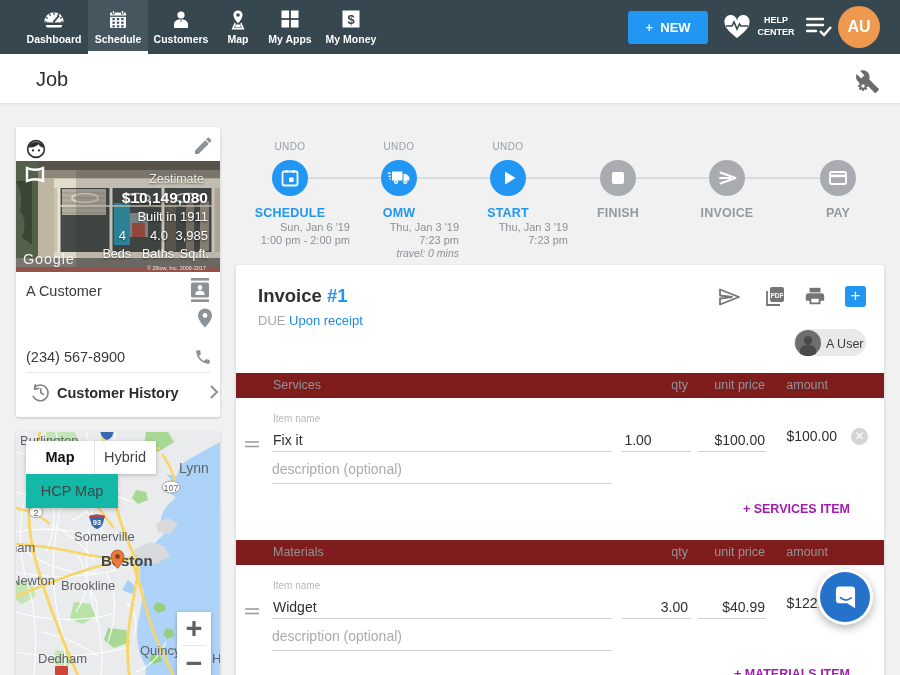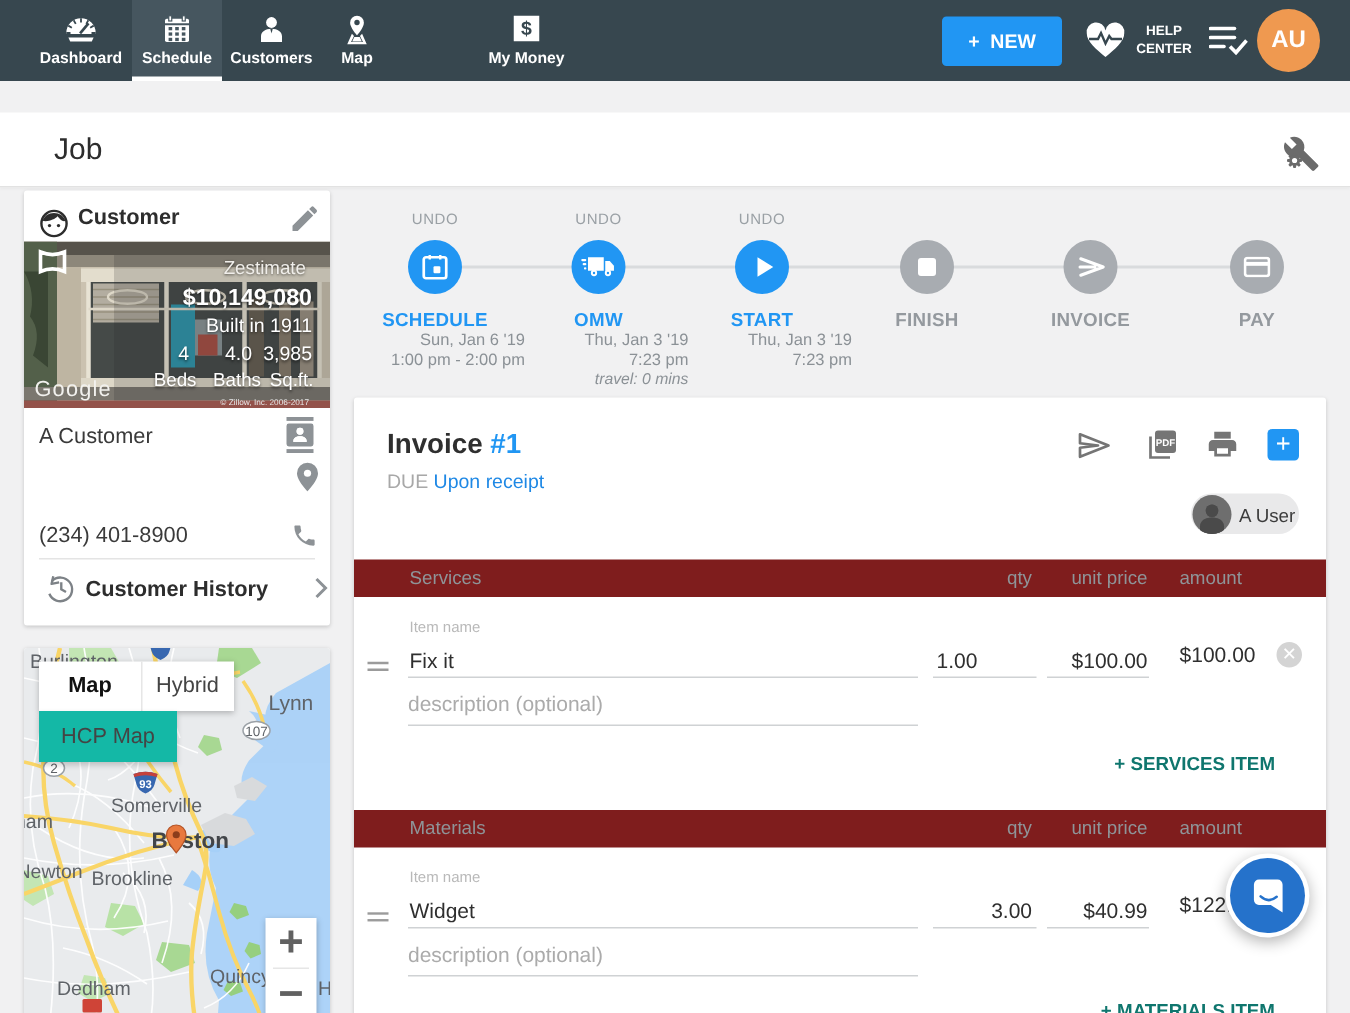--- a/index.html
+++ b/index.html
@@ -8,21 +8,21 @@
 #nav { position:absolute; top:0; left:0; width:900px; height:54px; background:#37474f; }
 .navitem { position:absolute; top:0; height:54px; text-align:center; color:#fff; }
 .navitem .nlabel { font-size:10.5px; font-weight:bold; position:absolute; bottom:9px; left:0; right:0; }
 .navitem svg { position:absolute; top:9px; left:50%; transform:translateX(-50%); }
 .navactive { background:#46565f; }
 .navactive:after { content:""; position:absolute; bottom:0; left:0; right:0; height:3px; background:#fff; }
 #newbtn { position:absolute; left:628px; top:11px; width:80px; height:33px; background:#2196f3; border-radius:3px; color:#fff; font-size:13px; font-weight:bold; text-align:center; line-height:33px; }
 #helpcenter { position:absolute; left:748px; top:14px; width:56px; color:#fff; font-size:9px; font-weight:bold; text-align:center; line-height:12px; }
 #avatar { position:absolute; left:838px; top:6px; width:42px; height:42px; border-radius:50%; background:#ef9950; color:#fff; font-size:16px; font-weight:bold; text-align:center; line-height:42px; }
 
-#jobbar { position:absolute; top:54px; left:0; width:900px; height:50px; background:#fff; border-bottom:1px solid #e2e2e2; box-shadow:0 1px 2px rgba(0,0,0,0.04);margin-top:21px; }
+#jobbar { position:absolute; top:54px; left:0; width:900px; height:50px; background:#fff; border-bottom:1px solid #e2e2e2; box-shadow:0 1px 2px rgba(0,0,0,0.04); }
 #jobtitle { position:absolute; left:36px; top:14px; font-size:20px; color:#2d2d2d; }
 
 .card { position:absolute; background:#fff; border-radius:2px; box-shadow:0 1px 3px rgba(0,0,0,0.18); }
 #custcard { left:16px; top:127px; width:204px; height:290px; }
 #mapcard { left:16px; top:432px; width:204px; height:260px; overflow:hidden; }
 #invcard { left:236px; top:265px; width:648px; height:427px; overflow:hidden; }
 
 .custhead { position:absolute; top:0; left:0; right:0; height:34px; }
 .custhead .t { position:absolute; left:36px; top:10px; font-size:14.5px; font-weight:bold; color:#2d2d2d; }
 .cline { position:absolute; left:10px; font-size:14.5px; color:#3a3a3a; }
@@ -31,21 +31,21 @@
 .tl-blue { background:#2196f3; }
 .tl-gray { background:#a8acb1; }
 .tl-undo { position:absolute; top:141px; font-size:10px; color:#9aa0a5; letter-spacing:0.4px; width:80px; text-align:center; }
 .tl-label { position:absolute; top:206px; width:110px; text-align:center; font-size:12.5px; font-weight:bold; letter-spacing:0.2px; }
 .tl-date { position:absolute; width:120px; text-align:right; font-size:11px; color:#8b9196; line-height:13px; }
 .tl-line { position:absolute; top:177px; height:2px; background:#d9dbdd; }
 
 .ghead { position:absolute; left:0; width:648px; height:25px; background:#7f1d1d; color:#8f9498; font-size:12.5px; }
 .ghead span { position:absolute; top:5px; }
 .inp-line { position:absolute; height:1px; background:#cfd2d4; }
-.bluelink { color:#0f766e; font-weight:bold; font-size:12.5px; }
+.bluelink { color:#a21caf; font-weight:bold; font-size:12.5px; }
 </style>
 </head>
 <body>
 <div id="nav">
   <div class="navitem" style="left:22px;width:64px;">
     <svg width="26" height="22" viewBox="0 0 26 22">
         <path fill="#fff" d="M13 3.2 A 9.8 9.8 0 0 0 3.2 13 l 0.2 0.6 h 19.2 l 0.2 -0.6 A 9.8 9.8 0 0 0 13 3.2 Z"></path>
         <g stroke="#37474f" stroke-width="1.2">
           <line x1="13" y1="3.2" x2="13" y2="6"></line>
           <line x1="8.1" y1="4.5" x2="9.5" y2="6.9"></line>
@@ -91,20 +91,31 @@
   </div>
   <div class="navitem" style="left:216px;width:44px;">
     <svg width="22" height="22" viewBox="0 0 22 22">
         <path fill="#fff" d="M11 1.5 a4.6 4.6 0 0 1 4.6 4.6 c0 3.4-4.6 8.4-4.6 8.4 s-4.6-5-4.6-8.4 A4.6 4.6 0 0 1 11 1.5 Z"></path>
         <circle cx="11" cy="6" r="1.8" fill="#37474f"></circle>
         <path fill="#fff" d="M7.6 13.5 L4.5 20.5 H17.5 L14.4 13.5 L13 15 L15 19 H7 L9 15 Z"></path>
         <path fill="#fff" d="M9.2 15.6 h3.6 l1.4 3 h-6.4 Z"></path>
       </svg>
     <div class="nlabel">Map</div>
   </div>
+  <div class="navitem" style="left:262px;width:56px;">
+    <svg width="20" height="20" viewBox="0 0 20 20">
+        <g fill="#fff">
+          <rect x="1.5" y="1.5" width="7.6" height="7.6"></rect>
+          <rect x="10.9" y="1.5" width="7.6" height="7.6"></rect>
+          <rect x="1.5" y="10.9" width="7.6" height="7.6"></rect>
+          <rect x="10.9" y="10.9" width="7.6" height="7.6"></rect>
+        </g>
+      </svg>
+    <div class="nlabel">My Apps</div>
+  </div>
   <div class="navitem" style="left:322px;width:58px;">
     <svg width="20" height="20" viewBox="0 0 20 20">
         <rect x="1.5" y="1.5" width="17" height="17" fill="#fff"></rect>
         <text x="10" y="14.6" font-size="13" font-weight="bold" fill="#37474f" text-anchor="middle" font-family="Liberation Sans">$</text>
       </svg>
     <div class="nlabel">My Money</div>
   </div>
   <div id="newbtn">+&nbsp;&nbsp;NEW</div>
   <svg width="28" height="26" viewBox="0 0 28 26" style="position:absolute;left:723px;top:14px;">
       <path fill="#fff" d="M14 24 C 8 19 1.5 14 1.5 8.2 A 6.2 6.2 0 0 1 14 6.4 A 6.2 6.2 0 0 1 26.5 8.2 C 26.5 14 20 19 14 24 Z"></path>
@@ -135,23 +146,20 @@
 </g>
 </svg>
 </div>
 <div id="custcard" class="card">
   <svg width="20" height="20" viewBox="0 0 20 20" style="position:absolute;left:10px;top:12px;">
       <circle cx="10" cy="10" r="8.4" fill="none" stroke="#2d2d2d" stroke-width="1.6"></circle>
       <path d="M2.2 8.2 a8.4 8.4 0 0 1 15.6 0 c-2.6 1.2-5 -2.6-5.4-3 -1.8 2-6.4 4-10.2 3 Z" fill="#2d2d2d"></path>
       <circle cx="7" cy="11.4" r="1.1" fill="#2d2d2d"></circle>
       <circle cx="13" cy="11.4" r="1.1" fill="#2d2d2d"></circle>
     </svg>
-  <div class="custhead">
-      <div class="t">Customer</div>
-    </div>
   <svg width="18" height="18" viewBox="0 0 18 18" style="position:absolute;left:178px;top:10px;">
       <path fill="#8d9296" d="M1 13.5 V17 h3.5 L14.8 6.7 11.3 3.2 Z M17 4.5 a1.2 1.2 0 0 0 0-1.7 L15.2 1 a1.2 1.2 0 0 0-1.7 0 L12.1 2.4 15.6 5.9 Z"></path>
     </svg>
   <svg width="204" height="111" viewBox="0 0 204 111" style="position:absolute;left:0;top:34px;" preserveAspectRatio="none">
     <rect width="204" height="111" fill="#cbc2b0"></rect>
     <rect x="0" y="0" width="204" height="9" fill="#57534b"></rect>
     <rect x="0" y="9" width="204" height="8" fill="#8d877a"></rect>
     <rect x="0" y="0" width="22" height="111" fill="#53604a"></rect>
     <path d="M0 20 q8 14 4 30 q8 10 2 26 l10 8 V20 Z" fill="#3a4634"></path>
     <rect x="22" y="17" width="16" height="80" fill="#beb5a2"></rect>
@@ -208,21 +216,21 @@
         <rect x="1" y="0" width="18" height="2.6"></rect>
         <rect x="1" y="21.4" width="18" height="2.6"></rect>
         <path d="M2.6 4.4 h14.8 a1.6 1.6 0 0 1 1.6 1.6 v12 a1.6 1.6 0 0 1 -1.6 1.6 H2.6 A1.6 1.6 0 0 1 1 18 V6 a1.6 1.6 0 0 1 1.6-1.6 Z M10 7.2 a2.3 2.3 0 1 0 0 4.6 2.3 2.3 0 0 0 0-4.6 Z M10 12.8 c-2.6 0-4.4 1.3-4.4 2.9 v1 h8.8 v-1 c0-1.6-1.8-2.9-4.4-2.9 Z" fill-rule="evenodd" clip-rule="evenodd" fill="#8d9296"></path>
       </g>
       <path d="M10 7.2 a2.3 2.3 0 1 0 0 4.6 2.3 2.3 0 0 0 0-4.6 Z M10 12.8 c-2.6 0-4.4 1.3-4.4 2.9 v1 h8.8 v-1 c0-1.6-1.8-2.9-4.4-2.9 Z" fill="#fff"></path>
     </svg>
   <svg width="16" height="20" viewBox="0 0 16 20" style="position:absolute;left:181px;top:181px;">
       <path fill="#8d9296" d="M8 0.5 a7 7 0 0 1 7 7 c0 5-7 12-7 12 s-7-7-7-12 a7 7 0 0 1 7-7 Z"></path>
       <circle cx="8" cy="7.5" r="2.4" fill="#fff"></circle>
     </svg>
-  <div class="cline" style="top:222px;">(234) 401-8900</div>
+  <div class="cline" style="top:222px;">(234) 567-8900</div>
   <svg width="18" height="18" viewBox="0 0 24 24" style="position:absolute;left:178px;top:221px;">
       <path fill="#8d9296" d="M6.6 10.8 c1.4 2.8 3.8 5.1 6.6 6.6 l2.2-2.2 c0.3-0.3 0.7-0.4 1-0.2 1.1 0.4 2.3 0.6 3.6 0.6 0.6 0 1 0.4 1 1 V20 c0 0.6-0.4 1-1 1 C10.6 21 3 13.4 3 4 c0-0.6 0.4-1 1-1 h3.5 c0.6 0 1 0.4 1 1 0 1.2 0.2 2.4 0.6 3.6 0.1 0.3 0 0.7-0.2 1 Z"></path>
     </svg>
   <div style="position:absolute;left:10px;top:245px;width:184px;border-top:1px solid #e4e4e4;"></div>
   <svg width="21" height="21" viewBox="0 0 24 24" style="position:absolute;left:14px;top:255px;">
       <path fill="none" stroke="#7d8287" stroke-width="1.8" d="M5.2 6.2 a9 9 0 1 1 -1.9 9.6"></path>
       <path d="M6.3 2.5 L5 8.3 L10.8 7.2" fill="none" stroke="#7d8287" stroke-width="1.8" stroke-linejoin="round"></path>
       <path d="M12.4 7 v5.4 l3.6 2.1" stroke="#7d8287" stroke-width="1.8" fill="none"></path>
     </svg>
   <div class="cline" style="left:41px;top:258px;font-weight:bold;font-size:14.5px;color:#2d2d2d;">Customer History</div>

